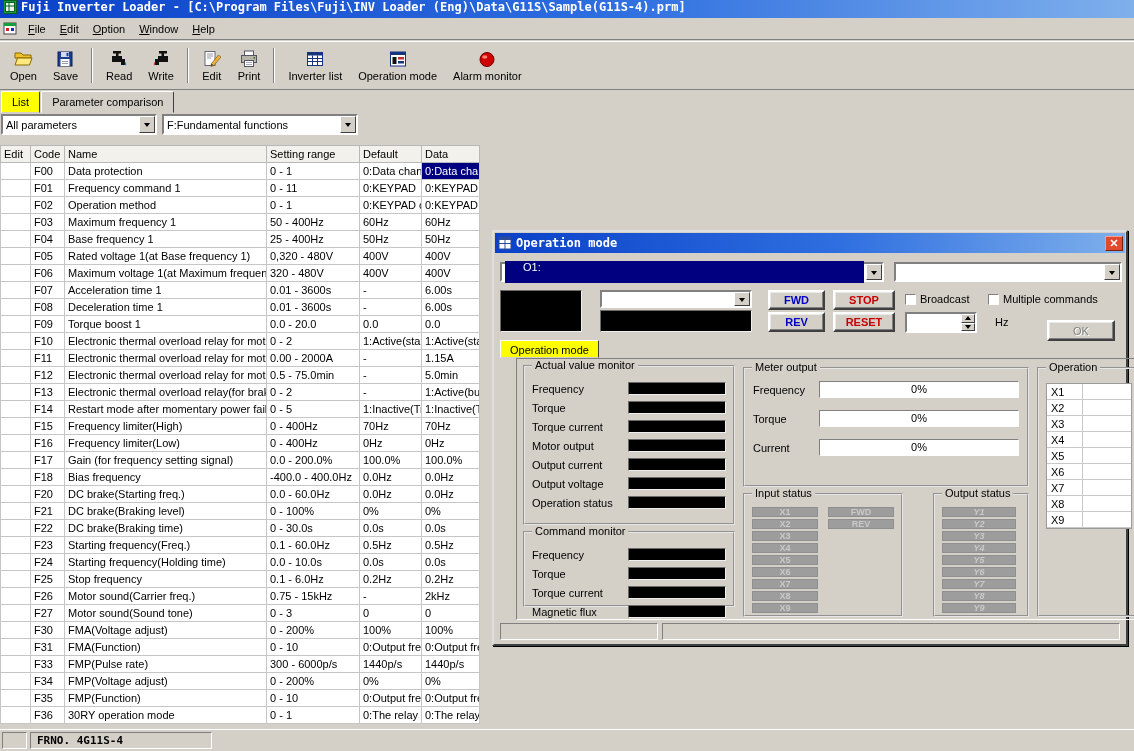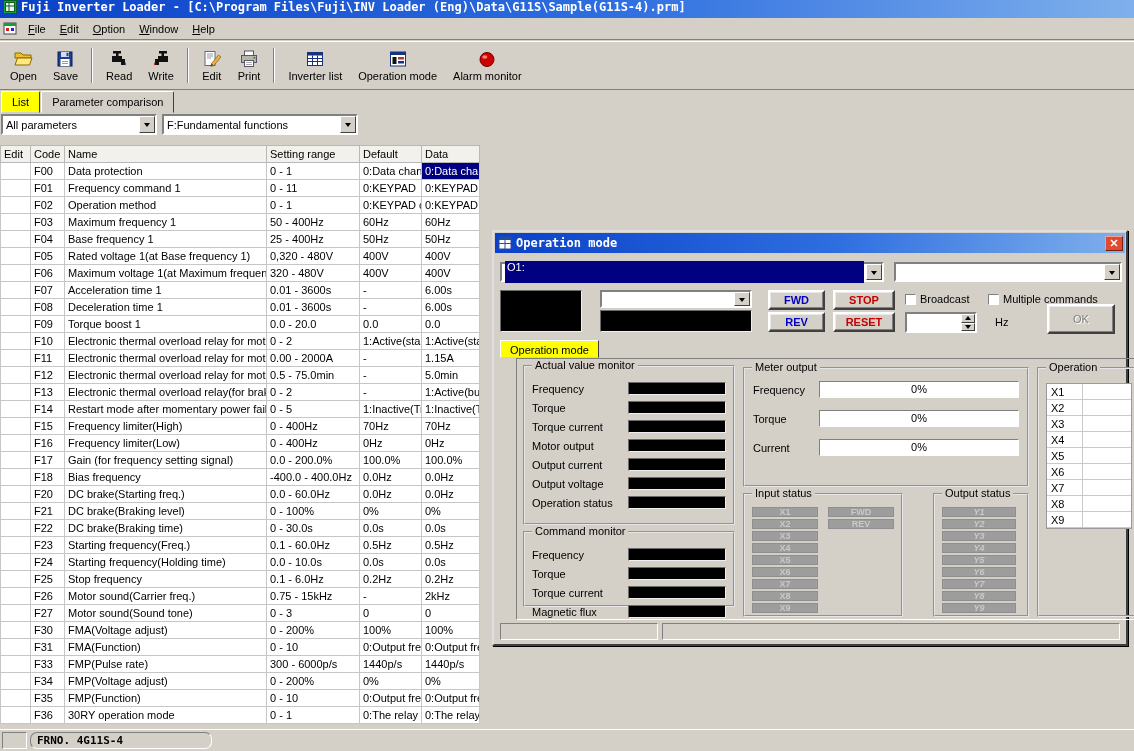--- a/index.html
+++ b/index.html
@@ -41,38 +41,38 @@
     height:22px; padding:4px 10px 8px; margin-right:1px; background:#d4d0c8;
     border:1px solid; border-color:#ffffff #404040 #d4d0c8 #ffffff;
     border-top-left-radius:2px; border-top-right-radius:2px; white-space:nowrap;
   }
   .tab.active { background:var(--tab-active,#ffff00); }
   
   .filterbar { position:absolute; left:1px; top:114px; display:flex; gap:5px; }
   .combo { position:relative; background:#fff; height:21px; display:flex; align-items:center;
            border:2px solid; border-color:#808080 #ffffff #ffffff #808080; padding:1px 18px 1px 3px; }
   .combo .val { white-space:nowrap; overflow:hidden; }
-  .combo .val.hl { flex:1; background:var(--sel,#000080); color:#fff; height:22px; line-height:13px; padding:0 2px; }
+  .combo .val.hl { flex:1; background:var(--sel,#000080); color:#fff; height:22px; line-height:13px; padding:0 18px; }
   .combo .arrow { position:absolute; right:0; top:0; bottom:0; width:16px; background:#d4d0c8;
                   border:1px solid; border-color:#ffffff #404040 #404040 #ffffff;
                   display:flex; align-items:center; justify-content:center; }
   .combo .arrow::after { content:""; width:0; height:0; border:3px solid transparent; border-top:4px solid #000; margin-top:4px; }
   
   .param-table { position:absolute; left:0; top:145px; width:479px; border-collapse:collapse; background:#fff; table-layout:fixed; }
   .param-table th, .param-table td {
     border:1px solid #c6c6c6; height:17px; line-height:15px; padding:0 3px;
     font-size:11px; font-weight:normal; text-align:left; white-space:nowrap; overflow:hidden;
   }
   .param-table th { background:#f2f1ec; border-color:#b8b8b8; }
   .param-table td.sel { background:var(--sel,#000080); color:#fff; }
   
   .statusbar { position:absolute; left:0; top:729px; width:1134px; height:22px; border-top:1px solid #ffffff; display:flex; gap:3px; padding:2px 2px; }
   .sb-panel { border:1px solid; border-color:#808080 #ffffff #ffffff #808080; height:17px; }
   .sb-panel.small { width:25px; }
-  .sb-panel.frno { width:182px; font-family:"DejaVu Sans Mono", monospace; font-weight:bold; padding:1px 6px; white-space:nowrap; overflow:hidden;border-radius:7px; }
+  .sb-panel.frno { width:182px; font-family:"DejaVu Sans Mono", monospace; font-weight:bold; padding:1px 6px; white-space:nowrap; overflow:hidden; }
   
   .dialog { position:absolute; left:492px; top:230px; width:636px; height:416px; background:var(--chrome,#d4d0c8);
             border:2px solid; border-color:#dfdfdf #404040 #404040 #dfdfdf; box-shadow:1px 1px 0 #000; }
   .dlg-titlebar { height:20px; margin:1px; padding:0 2px 0 3px; display:flex; align-items:center; gap:4px; color:#fff;
                   background:linear-gradient(90deg, var(--tb-start,#0a41c8) 0%, #2f6fe0 55%, var(--tb-end,#7fb0ec) 100%); }
   .dlg-title { flex:1; font-family:"DejaVu Sans Mono", monospace; font-weight:bold; font-size:12px; }
   .close-btn { width:18px; height:15px; background:#e04a2f; border:1px solid; border-color:#f2a191 #7a1f0d #7a1f0d #f2a191;
                display:flex; align-items:center; justify-content:center; }
   .dlg-content { position:absolute; left:2px; right:2px; top:24px; bottom:2px; }
   .abs { position:absolute; }
@@ -615,21 +615,21 @@
       </label>
 
       <div class="spinner" style="left:409px; top:56px; width:72px; height:21px">
         <input value="" style="">
         <div class="spin-btns">
           <div class="spin up"></div>
           <div class="spin down"></div>
         </div>
       </div>
       <span class="abs" style="left:499px; top:60px">Hz</span>
-      <button class="cmd-btn disabled" style="left:551px; top:48px; width:68px; height:30px">OK</button>
+      <button class="cmd-btn disabled" style="left:551px; top:64px; width:68px; height:21px">OK</button>
 
       <div class="dlg-tab abs" style="left:4px; top:84px">Operation mode</div>
 
       <div class="dlg-main sunken1">
         <div class="group" style="left:6px; top:6px; width:212px; height:160px">
           <span class="group-title">Actual value monitor</span>
           <div class="mon-rows" id="actual-rows">
               <div class="mon-row">
                 <span class="mon-lbl">Frequency</span>
                 <span class="mon-box"></span>

